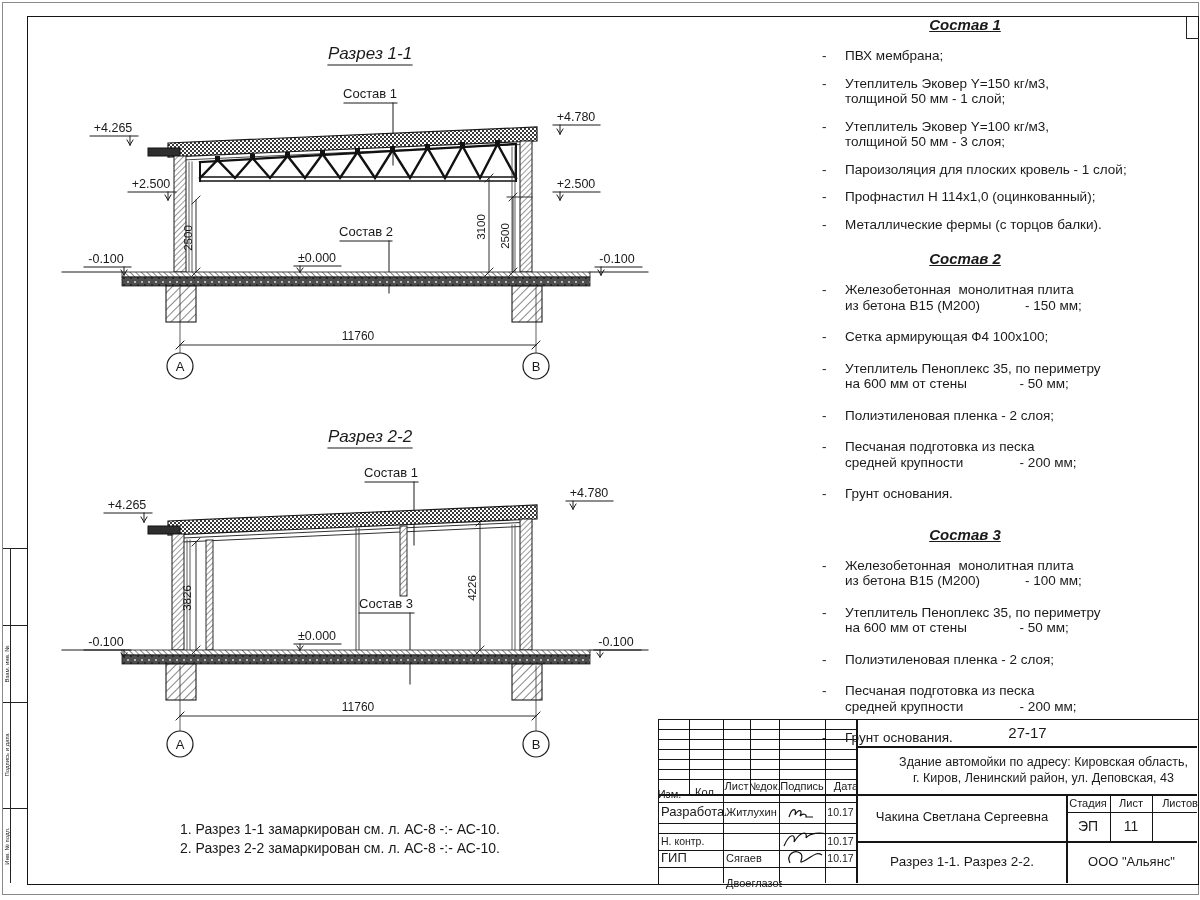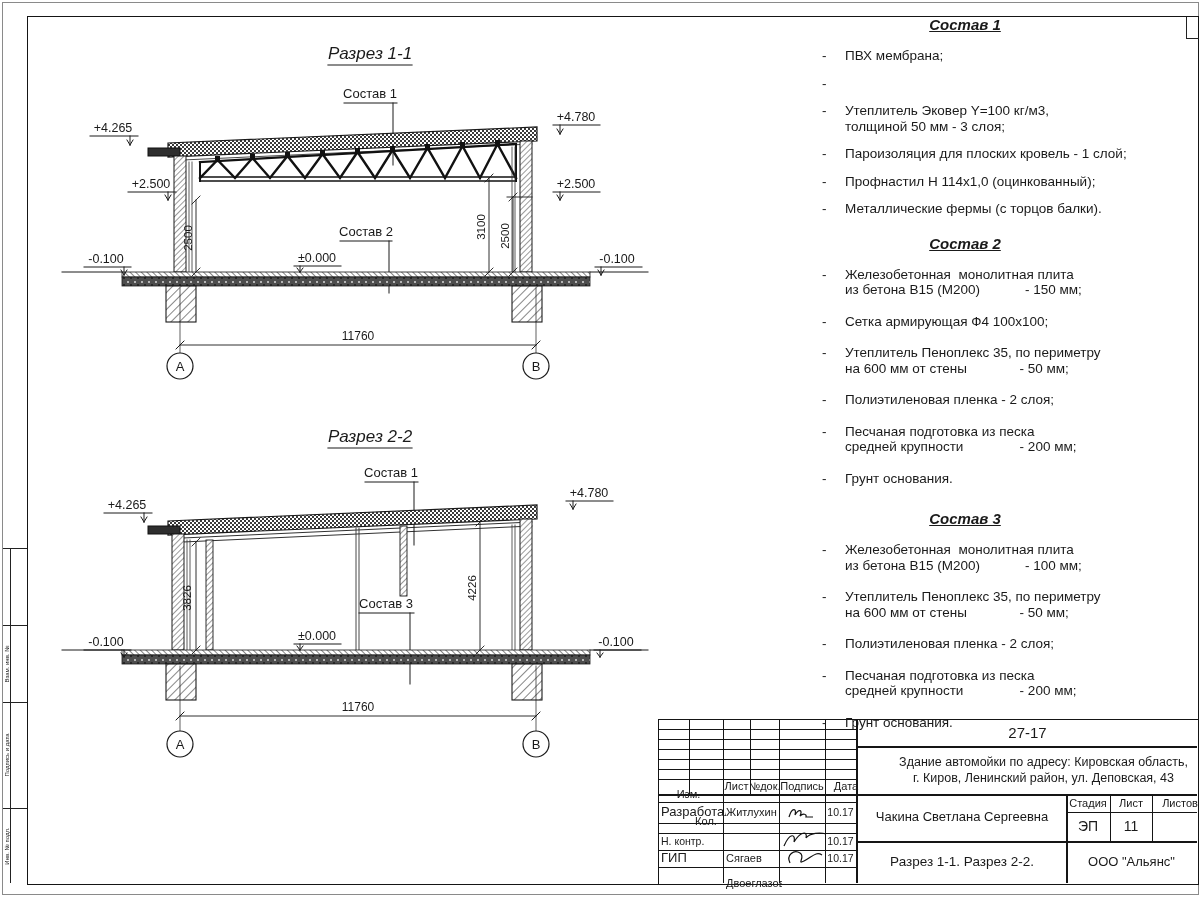--- a/index.html
+++ b/index.html
@@ -283,20 +283,24 @@
       <div class="comp-title">Состав 1</div>
       <div class="citem">
           <span class="dash">-</span>
           <div class="itxt">
             <div>ПВХ мембрана;</div>
             <div></div>
           </div>
         </div>
       <div class="citem">
           <span class="dash">-</span>
+          <div class="itxt">
+            <div>Утеплитель Эковер Y=150 кг/м3,</div>
+            <div>толщиной 50 мм - 1 слой;</div>
+          </div>
         </div>
       <div class="citem">
           <span class="dash">-</span>
           <div class="itxt">
             <div>Утеплитель Эковер Y=100 кг/м3,</div>
             <div>толщиной 50 мм - 3 слоя;</div>
           </div>
         </div>
       <div class="citem">
           <span class="dash">-</span>
@@ -400,20 +404,24 @@
       <div class="citem">
           <span class="dash">-</span>
           <div class="itxt">
             <div>Грунт основания.</div>
             <div></div>
           </div>
         </div>
     </div>
   </div>
 
+  <div class="notes">
+    <div>1. Разрез 1-1 замаркирован см. л. АС-8 -:- АС-10.</div>
+    <div>2. Разрез 2-2 замаркирован см. л. АС-8 -:- АС-10.</div>
+  </div>
 
   <div>
 
     <div style="position:absolute;left:658px;top:719px;width:539px;height:164px;border:1.8px solid #151515;"></div>
 
     <div class="tb-line" style="left:658px;top:729px;width:198px;height:1px;"></div>
     <div class="tb-line" style="left:658px;top:739px;width:198px;height:1px;"></div>
     <div class="tb-line" style="left:658px;top:749px;width:198px;height:1px;"></div>
     <div class="tb-line" style="left:658px;top:759px;width:198px;height:1px;"></div>
     <div class="tb-line" style="left:658px;top:769px;width:198px;height:1px;"></div>
@@ -431,22 +439,22 @@
     <div class="tb-line" style="left:689px;top:719px;width:1px;height:75px;"></div>
     <div class="tb-line" style="left:723px;top:719px;width:1px;height:164px;"></div>
     <div class="tb-line" style="left:750px;top:719px;width:1px;height:75px;"></div>
     <div class="tb-line" style="left:779px;top:719px;width:1px;height:164px;"></div>
     <div class="tb-line" style="left:825px;top:719px;width:1px;height:164px;"></div>
     <div class="tb-line" style="left:856px;top:719px;width:1.8px;height:164px;"></div>
     <div class="tb-line" style="left:1066px;top:794px;width:1.5px;height:89px;"></div>
     <div class="tb-line" style="left:1110px;top:794px;width:1px;height:47px;"></div>
     <div class="tb-line" style="left:1152px;top:794px;width:1px;height:47px;"></div>
 
-    <div class="tb-cell" style="left:673px;top:779px;width:31px;height:31px;">Изм.</div>
-    <div class="tb-cell" style="left:689px;top:779px;width:34px;height:27px;margin-top:29px;">Кол.</div>
+    <div class="tb-cell" style="left:654px;top:779px;width:31px;height:31px;">Изм.</div>
+    <div class="tb-cell" style="left:689px;top:779px;width:34px;height:27px;">Кол.</div>
     <div class="tb-cell" style="left:723px;top:779px;width:27px;height:15px;">Лист</div>
     <div class="tb-cell" style="left:750px;top:779px;width:29px;height:15px;">№док.</div>
     <div class="tb-cell" style="left:779px;top:779px;width:46px;height:15px;">Подпись</div>
     <div class="tb-cell" style="left:825px;top:779px;width:42px;height:15px;">Дата</div>
 
     <div class="tb-cell tb-left" style="left:658px;top:802px;width:65px;height:21px;font-size:13px;">Разработал</div>
     <div class="tb-cell tb-left" style="left:723px;top:802px;width:56px;height:21px;font-size:11px;">Житлухин</div>
     <div class="tb-cell" style="left:825px;top:802px;width:31px;height:21px;font-size:10.5px;">10.17</div>
     <div class="tb-cell tb-left" style="left:658px;top:833px;width:65px;height:17px;font-size:10.5px;text-align:right;">Н. контр.</div>
     <div class="tb-cell tb-left" style="left:723px;top:833px;width:56px;height:17px;font-size:11px;margin-top:42px;">Двоеглазов</div>

